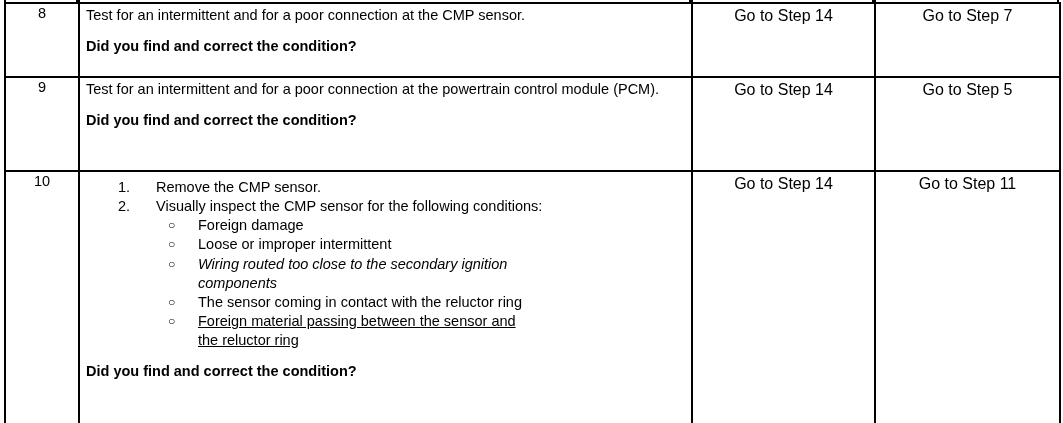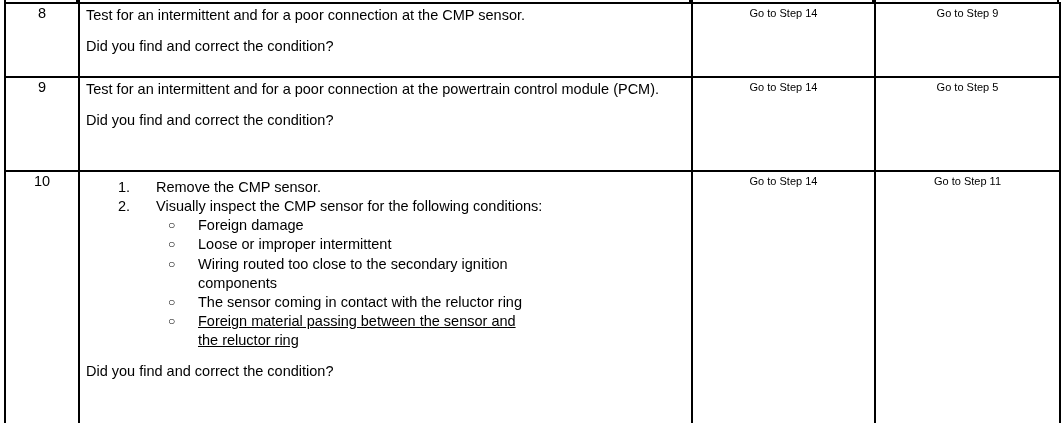--- a/index.html
+++ b/index.html
@@ -63,31 +63,32 @@
   }
   .cell-inner.desc { padding-left: 6px; }
 
   .lead-text {
     white-space: normal;
   }
   .spacer { flex: 1 1 auto; min-height: 12px; }
 
   .question {
     white-space: nowrap;
+    font-weight: bold;
   }
 
   .result-inner {
     height: 100%;
     box-sizing: border-box;
     display: flex;
     flex-direction: column;
     justify-content: flex-end;
     align-items: center;
     padding: 2px 4px 3px 4px;
-    font-size: 11px;
+    font-size: 16px;
     line-height: 1.30;
     text-align: right;
   }
 
   
   ol.proc {
     list-style: none;
     margin: 4px 0 0 0;
     padding: 0;
   }
@@ -171,21 +172,21 @@
           <div class="cell-inner desc">
             <div class="lead-text">Test for an intermittent and for a poor connection at the CMP sensor.</div>
             <div class="spacer"></div>
             <div class="question">Did you find and correct the condition?</div>
           </div>
         </td>
         <td>
           <div class="result-inner">Go to Step 14</div>
         </td>
         <td>
-          <div class="result-inner">Go to Step 9</div>
+          <div class="result-inner">Go to Step 7</div>
         </td>
       </tr>
 
       <tr style="height:94px;">
         <td>
           <div class="step-num">9</div>
         </td>
         <td>
           <div class="cell-inner desc">
             <div class="lead-text">Test for an intermittent and for a poor connection at the powertrain control module (PCM).</div>
@@ -219,21 +220,21 @@
                   <li>
                     <span class="marker-o">○</span>
                     <span class="sub-wrap">Foreign damage</span>
                   </li>
                   <li>
                     <span class="marker-o">○</span>
                     <span class="sub-wrap">Loose or improper intermittent</span>
                   </li>
                   <li>
                     <span class="marker-o">○</span>
-                    <span class="sub-wrap" style="display:inline-block;max-width:318px;">Wiring routed too close to the secondary ignition components</span>
+                    <span class="sub-wrap" style="display:inline-block;max-width:318px;font-style:italic;">Wiring routed too close to the secondary ignition components</span>
                   </li>
                   <li>
                     <span class="marker-o">○</span>
                     <span class="sub-wrap">The sensor coming in contact with the reluctor ring</span>
                   </li>
                   <li>
                     <span class="marker-o">○</span>
                     <span class="sub-wrap" style="display:inline-block;max-width:330px;text-decoration:underline;">Foreign material passing between the sensor and the reluctor ring</span>
                   </li>
                 </ul>

